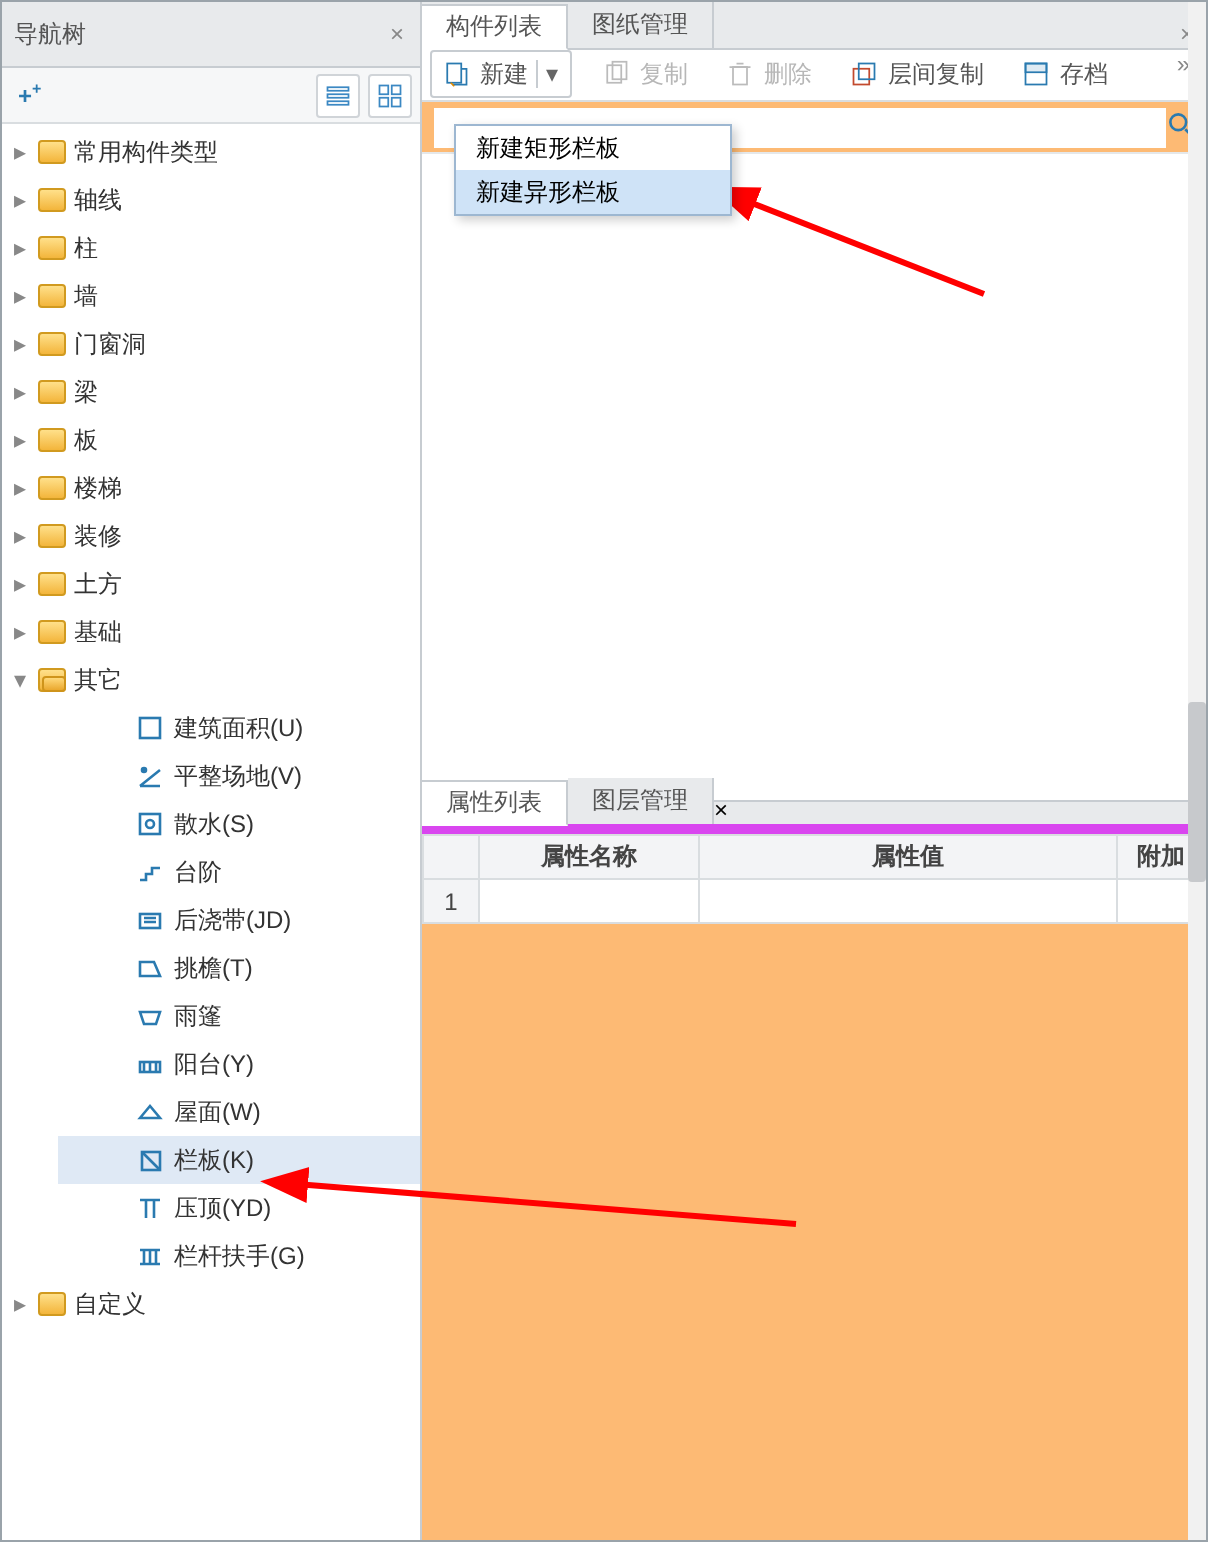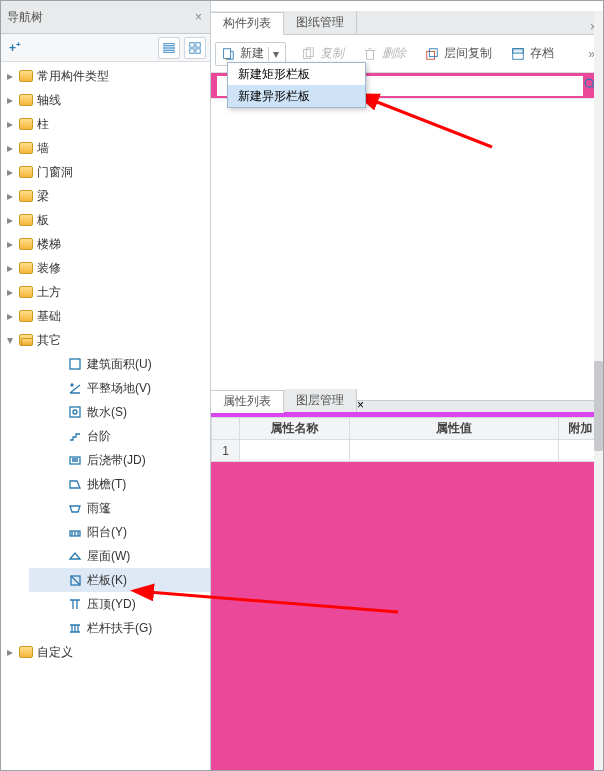--- a/index.html
+++ b/index.html
@@ -1,19 +1,19 @@
 <!DOCTYPE html>
 <html><head>
 <meta charset="utf-8">
 <style>
   * { box-sizing: border-box; font-family: "Microsoft YaHei", Arial, sans-serif; font-size: 12px; }
   body { margin: 0; background: #fff; width: 604px; height: 771px; position: relative; overflow: hidden; }
   .app { display: flex; width: 604px; height: 771px; border: 1px solid #9aa3aa; }
   .left-panel { width: 210px; border-right: 1px solid #c7ccd1; display: flex; flex-direction: column; background: #f6f7f8; }
-  .right-panel { flex: 1; display: flex; flex-direction: column; background: #ec4899; margin-top: 10px; }
+  .right-panel { flex: 1; display: flex; flex-direction: column; background: #fdba74; }
   .panel-header { height: 22px; background: #e8eaec; border-bottom: 1px solid #c7ccd1; display: flex; align-items: center; padding: 16px 6px; color: #555; }
   .panel-header .spacer { flex: 1; }
   .panel-header .closex { color: #888; cursor: pointer; padding: 0 2px; }
   .nav-toolbar { height: 28px; border-bottom: 1px solid #d9dde0; display: flex; align-items: center; padding: 0 4px; gap: 4px; background: #f6f7f8; }
   .nav-toolbar .addsub { color: #2a7ab0; font-weight: bold; padding: 0 4px; cursor: pointer; }
   .nav-toolbar .spacer { flex: 1; }
   .iconbtn { width: 22px; height: 22px; border: 1px solid #d0d4d8; border-radius: 2px; display: flex; align-items: center; justify-content: center; color: #3b88c3; background: #fff; cursor: pointer; }
   .tree { flex: 1; overflow: auto; background: #fff; padding-top: 2px; }
   .tree-row { display: flex; align-items: center; height: 24px; padding-left: 4px; gap: 4px; color: #333; cursor: pointer; }
   .tree-row.sub { padding-left: 38px; margin-left: 28px; }
@@ -21,23 +21,23 @@
   .tree-row .expander { width: 10px; height: 10px; display: inline-flex; align-items: center; justify-content: center; color: #888; }
   .folder-icon { width: 14px; height: 12px; background: linear-gradient(#ffe08a,#f3b53b); border: 1px solid #d19a1f; border-radius: 2px; position: relative; }
   .folder-icon.open::after { content: ""; position: absolute; left: 1px; right: -1px; bottom: -1px; top: 3px; background: linear-gradient(#ffd97a,#eaa82e); border: 1px solid #cf941b; border-radius: 2px; }
   .item-icon { width: 16px; height: 16px; display: inline-flex; align-items: center; justify-content: center; color: #2a7ab0; }
   .item-icon svg { width: 14px; height: 14px; stroke: #2a7ab0; fill: none; stroke-width: 1.3; }
   .tabs { height: 24px; background: #e8eaec; border-bottom: 1px solid #c7ccd1; display: flex; align-items: flex-end; }
   .tab { height: 23px; padding: 0 12px; display: flex; align-items: center; color: #555; border-right: 1px solid #c7ccd1; background: #e8eaec; cursor: pointer; }
   .tab.active { background: #fff; border-top: 1px solid #c7ccd1; border-bottom: 1px solid #fff; margin-bottom: -1px; }
   .tabs .spacer { flex: 1; }
   .tabs .closex { padding: 0 6px; color: #888; cursor: pointer; }
-  .toolbar { height: 38px; border-bottom: 1px solid #d9dde0; display: flex; align-items: center; padding: 0 4px; gap: 10px; background: #fff; }
+  .toolbar { height: 26px; border-bottom: 1px solid #d9dde0; display: flex; align-items: flex-start; padding: 0 4px; gap: 10px; background: #fff; }
   .tbtn { display: flex; align-items: center; gap: 4px; color: #555; height: 24px; padding: 0 4px; cursor: pointer; }
-  .tbtn.disabled { color: #b7b7b7; font-style: italic; }
+  .tbtn.disabled { color: #b7b7b7; }
   .tbtn .glyph { width: 16px; height: 16px; display: inline-flex; align-items: center; justify-content: center; }
   .tbtn.newbtn { border: 1px solid #c7ccd1; border-radius: 2px; padding: 0 2px 0 4px; background: #fff; }
   .tbtn.newbtn .dd { border-left: 1px solid #c7ccd1; padding: 0 4px; color: #666; }
   .dropdown { position: absolute; left: 227px; top: 62px; width: 139px; background: #fff; border: 1px solid #9db7d1; box-shadow: 2px 2px 5px rgba(0,0,0,.2); z-index: 10; }
   .dropdown .mitem { height: 22px; display: flex; align-items: center; padding: 0 10px; cursor: pointer; }
   .dropdown .mitem.hover { background: #cfe3f7; }
   .search-row { height: 26px; display: flex; align-items: center; border-bottom: 1px solid #e5e8ea; padding: 0 6px; }
   .search-row input { flex: 1; border: none; outline: none; height: 20px; }
   .search-row .sicon { color: #2a7ab0; }
   .list-area { flex: 1; background: #fff; }

